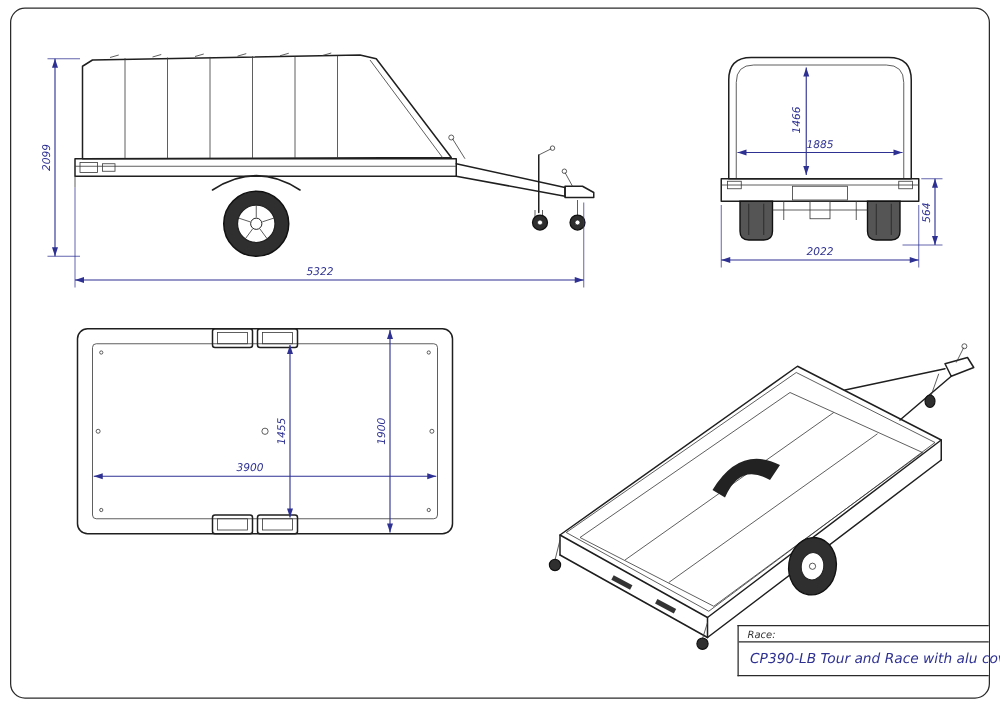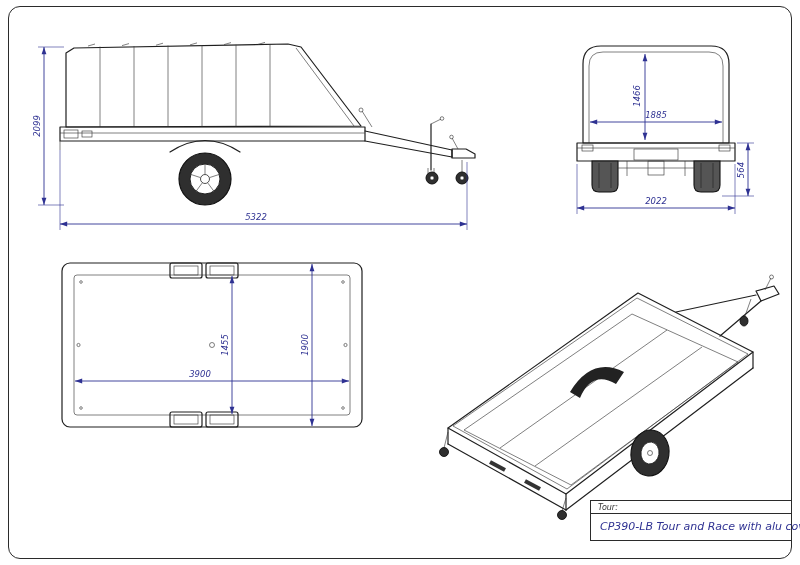--- a/index.html
+++ b/index.html
@@ -221,16 +221,16 @@
         <circle class="thin" cx="771.5" cy="277" r="2"></circle>
         <g>
           <line class="thin" x1="751" y1="299" x2="745" y2="316"></line>
           <ellipse cx="744" cy="321" rx="4" ry="5" fill="#2f2f2f" stroke="#111" stroke-width="0.9"></ellipse>
         </g>
       </g>
     </g>
   </svg>
 
   <div class="title-block">
-    <div class="tb-label">Tour:</div>
+    <div class="tb-label">Race:</div>
     <div class="tb-title">CP390-LB Tour and Race with alu cover</div>
   </div>
 </div>
 
 </body></html>

